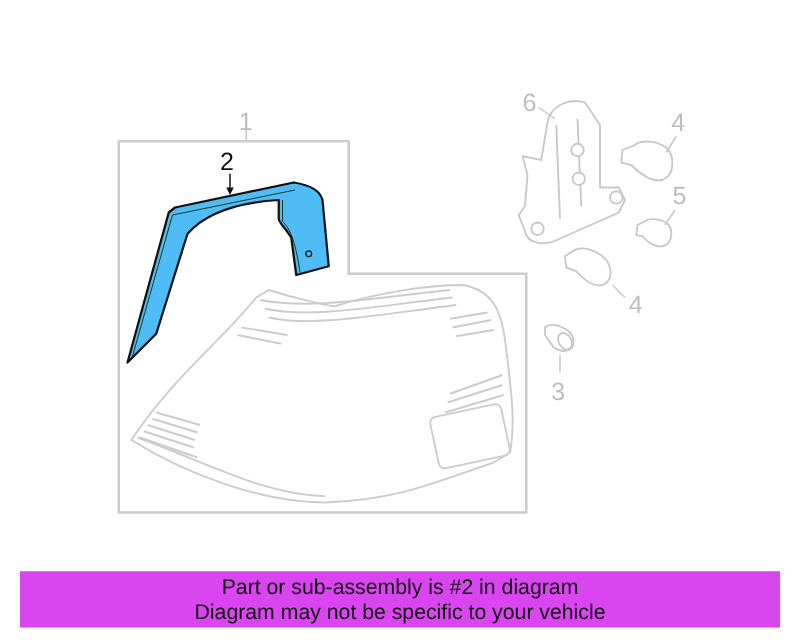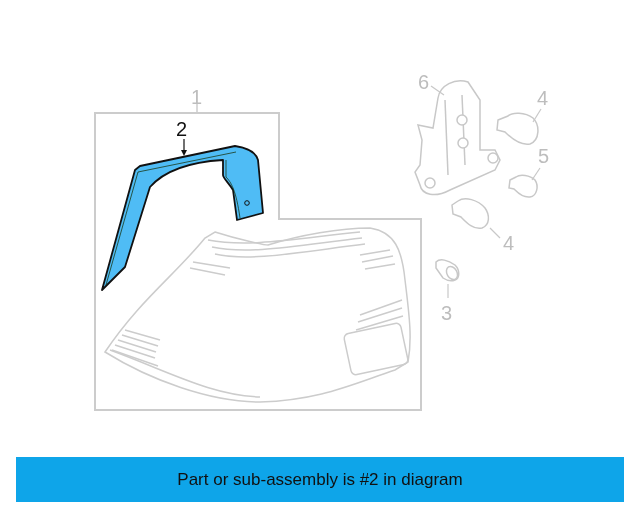--- a/index.html
+++ b/index.html
@@ -2,21 +2,21 @@
 <html><head>
 <meta charset="utf-8">
 <style>
   html, body { margin: 0; padding: 0; background: #ffffff; }
   body { width: 640px; height: 512px; position: relative; overflow: hidden; font-family: "Liberation Sans", sans-serif; }
   #diagram { position: absolute; left: 0; top: 0; width: 640px; height: 450px; }
   .callout { font-family: "Liberation Sans", sans-serif; font-size: 20px; fill: #bdbdbd; }
   .callout-dark { font-family: "Liberation Sans", sans-serif; font-size: 20px; fill: #111111; }
   #banner {
     position: absolute; left: 16px; top: 457px; width: 608px; height: 45px;
-    background: #0ea5e9;
+    background: #d946ef;
     display: flex; flex-direction: column; align-items: center; justify-content: center;
   }
   #banner span { font-size: 17px; line-height: 20px; color: #111111; font-family: "Liberation Sans", sans-serif; }
 </style>
 </head>
 <body>
 
 <svg id="diagram" viewBox="0 0 640 450" xmlns="http://www.w3.org/2000/svg">
 
   <path d="M95 113 H279 V219 H421 V410 H95 Z" fill="none" stroke="#cccccc" stroke-width="2"></path>
@@ -88,13 +88,14 @@
   <g fill="#ffffff" stroke="#c8c8c8" stroke-width="1.5">
     <path d="M436 262 C440 258 448 260 455 265 C460 270 460 278 455 280 C450 282 446 280 443 278 L436 268 Z"></path>
     <ellipse cx="452" cy="273" rx="5" ry="7" transform="rotate(-30 452 273)"></ellipse>
   </g>
   <line x1="448" y1="298" x2="448" y2="284" stroke="#c8c8c8" stroke-width="1.2"></line>
   <text class="callout" x="441" y="320">3</text>
 </svg>
 
 <div id="banner">
   <span>Part or sub-assembly is #2 in diagram</span>
+  <span>Diagram may not be specific to your vehicle</span>
 </div>
 
 </body></html>

